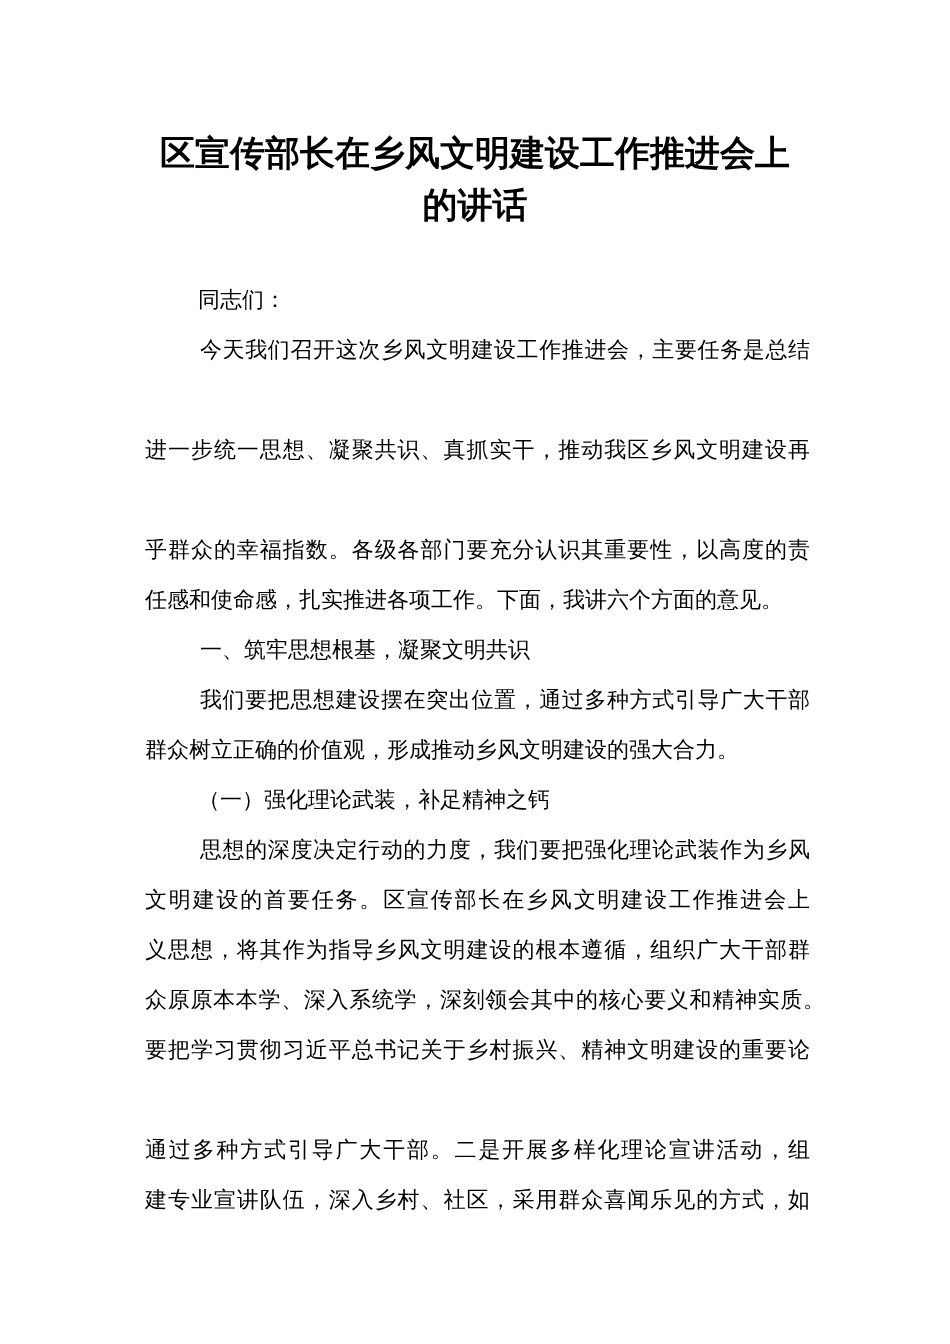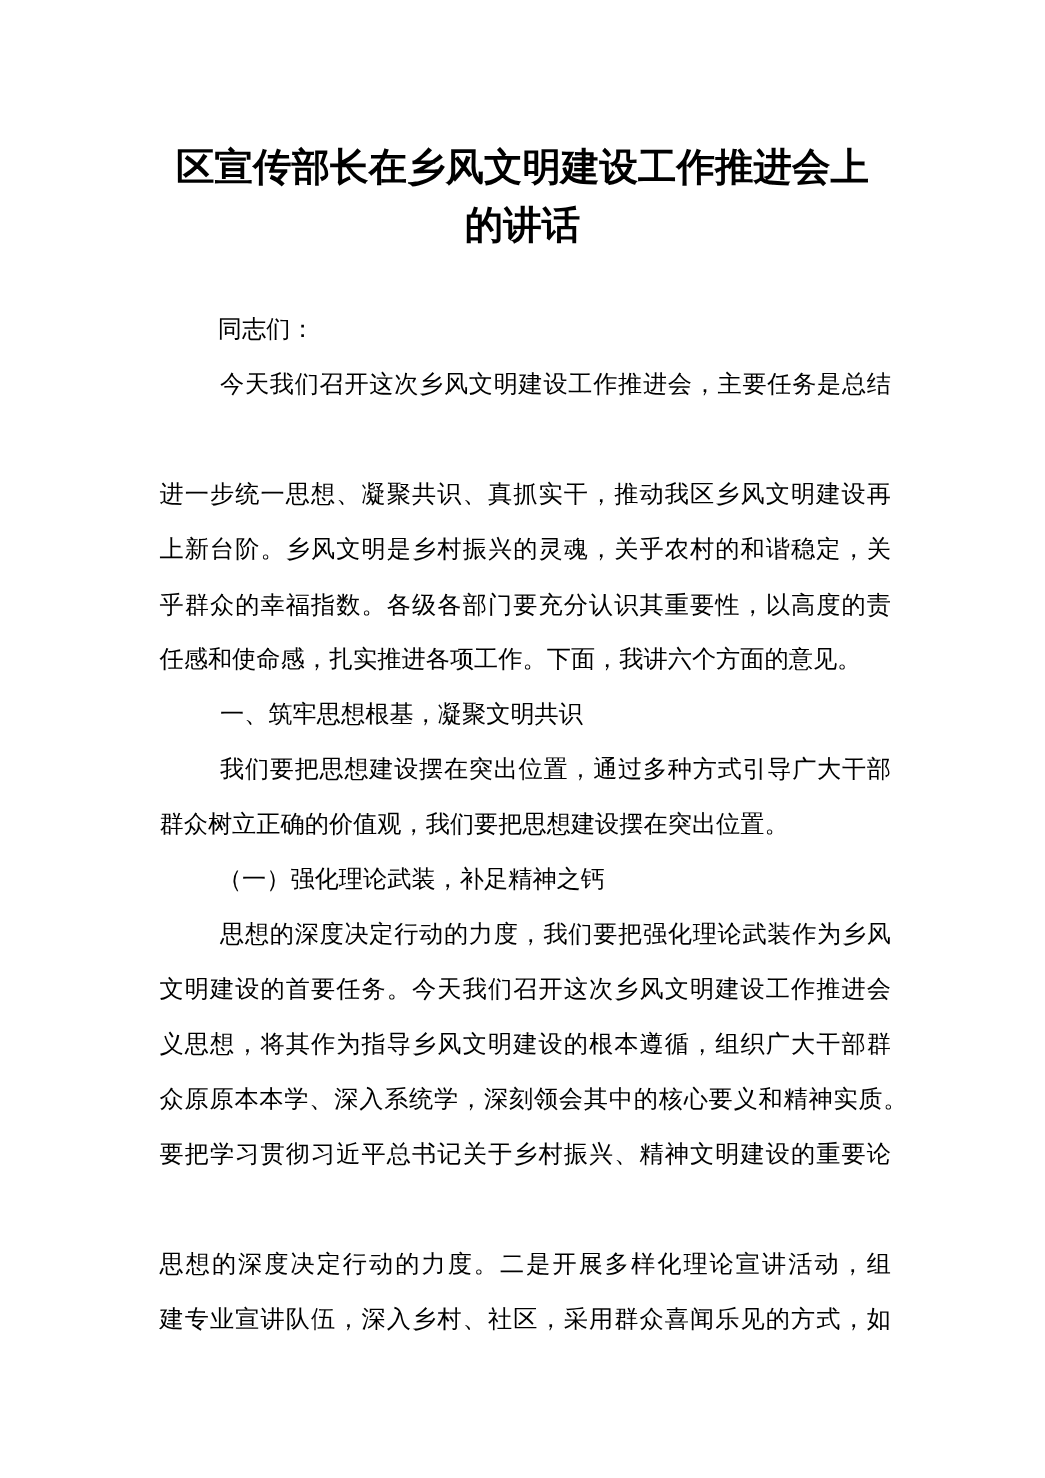--- a/index.html
+++ b/index.html
@@ -58,32 +58,31 @@
 
 <div class="page">
 
   <div class="title l1">区宣传部长在乡风文明建设工作推进会上</div>
   <div class="title l2">的讲话</div>
 
   <div class="line indent-sub" style="top:285px;">同志们：</div>
 
   <div class="line indent justify" style="top:335px;">今天我们召开这次乡风文明建设工作推进会，主要任务是总结</div>
   <div class="line justify" style="top:435px;">进一步统一思想、凝聚共识、真抓实干，推动我区乡风文明建设再</div>
-  <div class="line justify" style="top:485px;">上新台阶。乡风文明是乡村振兴的灵魂，关乎农村的和谐稳定，关</div>
-  <div class="line justify" style="top:535px;font-family:Liberation Serif, serif;">乎群众的幸福指数。各级各部门要充分认识其重要性，以高度的责</div>
+  <div class="line justify" style="top:535px;">乎群众的幸福指数。各级各部门要充分认识其重要性，以高度的责</div>
   <div class="line" style="top:585px;">任感和使命感，扎实推进各项工作。下面，我讲六个方面的意见。</div>
 
   <div class="line indent" style="top:635px;">一、筑牢思想根基，凝聚文明共识</div>
 
   <div class="line indent justify" style="top:685px;">我们要把思想建设摆在突出位置，通过多种方式引导广大干部</div>
-  <div class="line" style="top:735px;">群众树立正确的价值观，我们要把思想建设摆在突出位置。</div>
+  <div class="line" style="top:735px;">群众树立正确的价值观，形成推动乡风文明建设的强大合力。</div>
 
   <div class="line indent-sub" style="top:785px;">（一）强化理论武装，补足精神之钙</div>
 
   <div class="line indent justify" style="top:835px;">思想的深度决定行动的力度，我们要把强化理论武装作为乡风</div>
-  <div class="line justify" style="top:885px;">文明建设的首要任务。今天我们召开这次乡风文明建设工作推进会</div>
+  <div class="line justify" style="top:885px;">文明建设的首要任务。区宣传部长在乡风文明建设工作推进会上</div>
   <div class="line justify" style="top:935px;">义思想，将其作为指导乡风文明建设的根本遵循，组织广大干部群</div>
   <div class="line justify" style="top:985px; width:680px;">众原原本本学、深入系统学，深刻领会其中的核心要义和精神实质。</div>
   <div class="line justify" style="top:1035px;">要把学习贯彻习近平总书记关于乡村振兴、精神文明建设的重要论</div>
-  <div class="line justify" style="top:1135px;">思想的深度决定行动的力度。二是开展多样化理论宣讲活动，组</div>
+  <div class="line justify" style="top:1135px;">通过多种方式引导广大干部。二是开展多样化理论宣讲活动，组</div>
   <div class="line justify" style="top:1185px;">建专业宣讲队伍，深入乡村、社区，采用群众喜闻乐见的方式，如</div>
 
 </div>
 
 </body></html>

